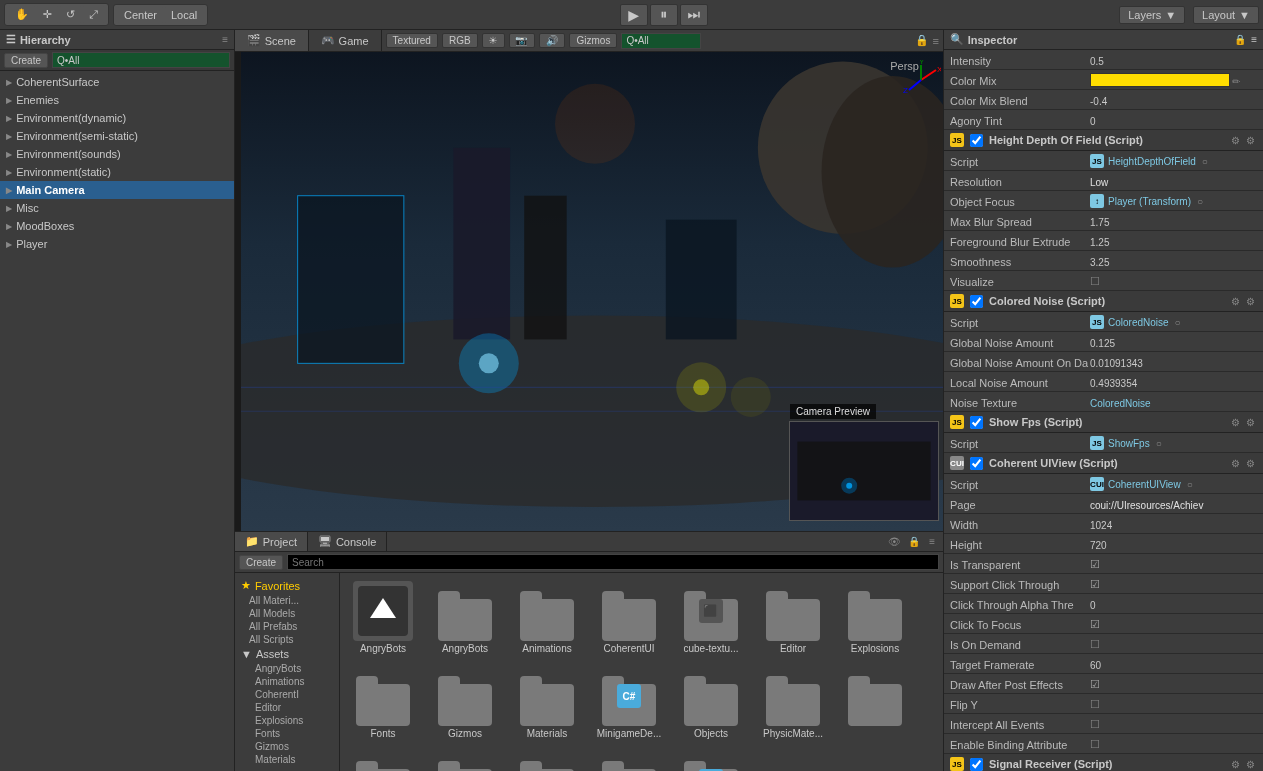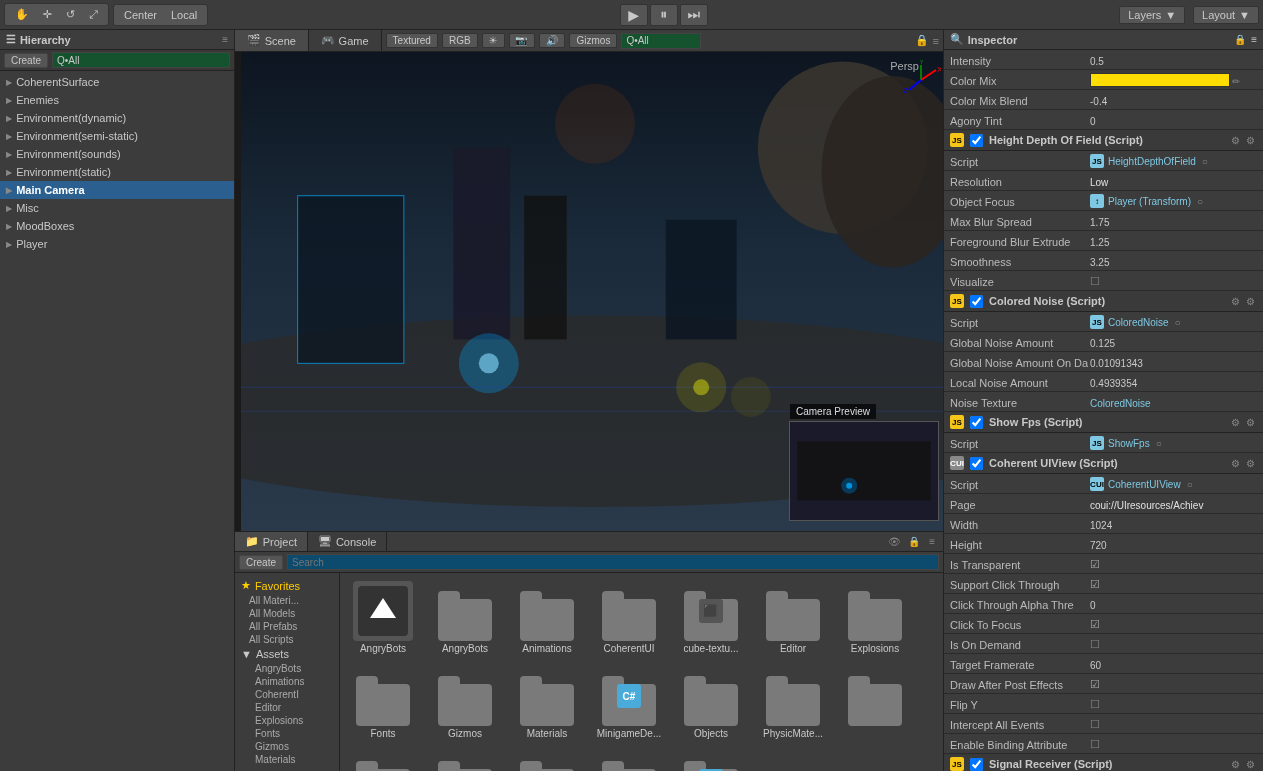--- a/index.html
+++ b/index.html
@@ -428,21 +428,21 @@
       margin-left: 6px;
     }
 
     
     ::-webkit-scrollbar { width: 8px; height: 8px; }
     ::-webkit-scrollbar-track { background: #2a2a2a; }
     ::-webkit-scrollbar-thumb { background: #555; border-radius: 4px; }
 
     .bottom-search {
       flex: 1;
-      background: #0c4a6e;
+      background: #000000;
       border: 1px solid #444;
       color: #c8c8c8;
       padding: 1px 4px;
       font-size: 10px;
       height: 16px;
     }
   </style>
 </head>
 <body>
 

